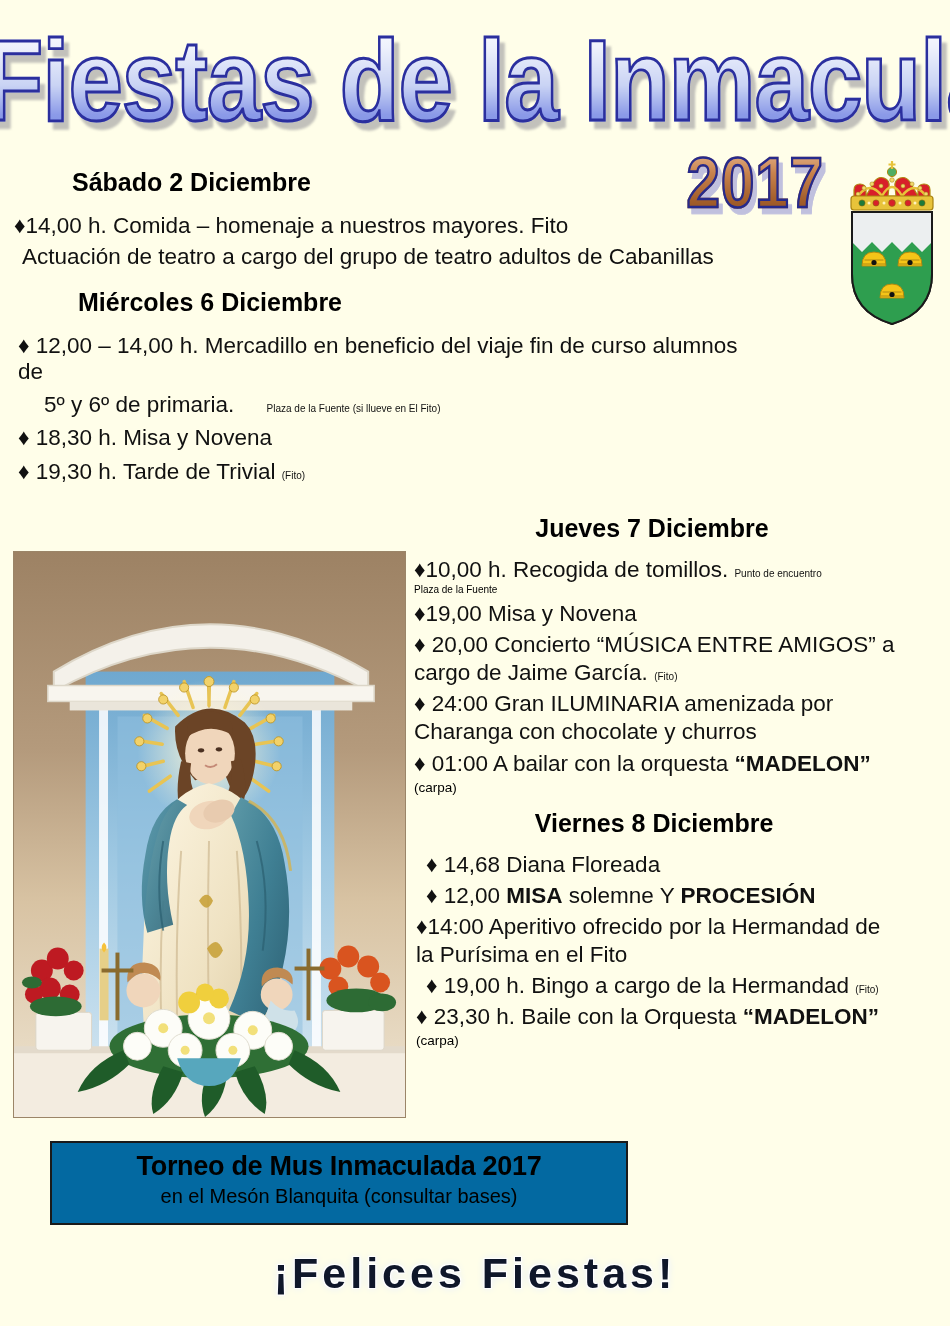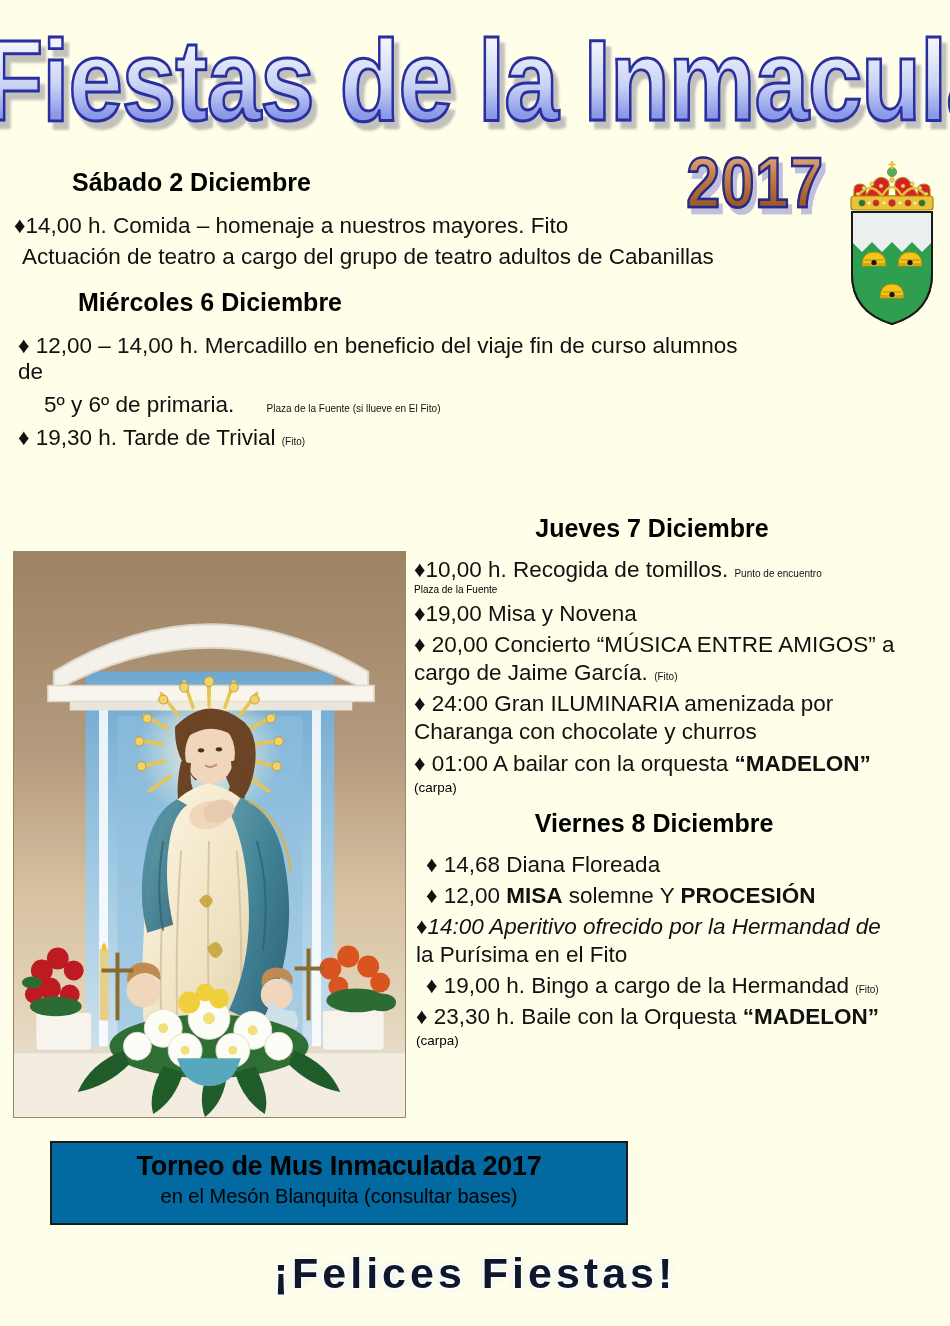--- a/index.html
+++ b/index.html
@@ -294,20 +294,24 @@
         <span>♦</span>
         <span>12,00 – 14,00 h. Mercadillo en beneficio del viaje fin de curso alumnos de</span>
       </div>
 
       <div id="wed-l1b" class="row line">
         <span>5º y 6º de primaria.</span>
         <span class="small" style="margin-left:26px;">Plaza de la Fuente (si llueve en El Fito)</span>
       </div>
 
 
+      <div class="row line">
+        <span>♦</span>
+        <span>18,30 h. Misa y Novena</span>
+      </div>
 
       <div class="row line">
         <span>♦</span>
         <span>19,30 h. Tarde de Trivial</span>
         <span class="small">(Fito)</span>
       </div>
 
     </div>
   </div>
 
@@ -568,21 +572,21 @@
       <div class="row line">
         <span>♦</span>
         <span>14,68 Diana Floreada</span>
       </div>
 
       <div class="row line">
         <span>♦</span>
         <span>12,00 </span><span class="b">MISA</span><span> solemne Y </span><span class="b">PROCESIÓN</span>
       </div>
 
-      <div class="row line" style="margin-left:-10px;font-style:italic;">
+      <div class="row line" style="margin-left:-10px;">
         <span>♦</span><span>14:00 Aperitivo ofrecido por la  Hermandad de</span>
       </div>
 
       <div class="row line" style="margin-left:-10px;margin-top:-3px;">
         <span>la Purísima en el Fito</span>
       </div>
 
       <div class="row line">
         <span>♦</span>
         <span>19,00 h. Bingo a cargo de la Hermandad</span>

